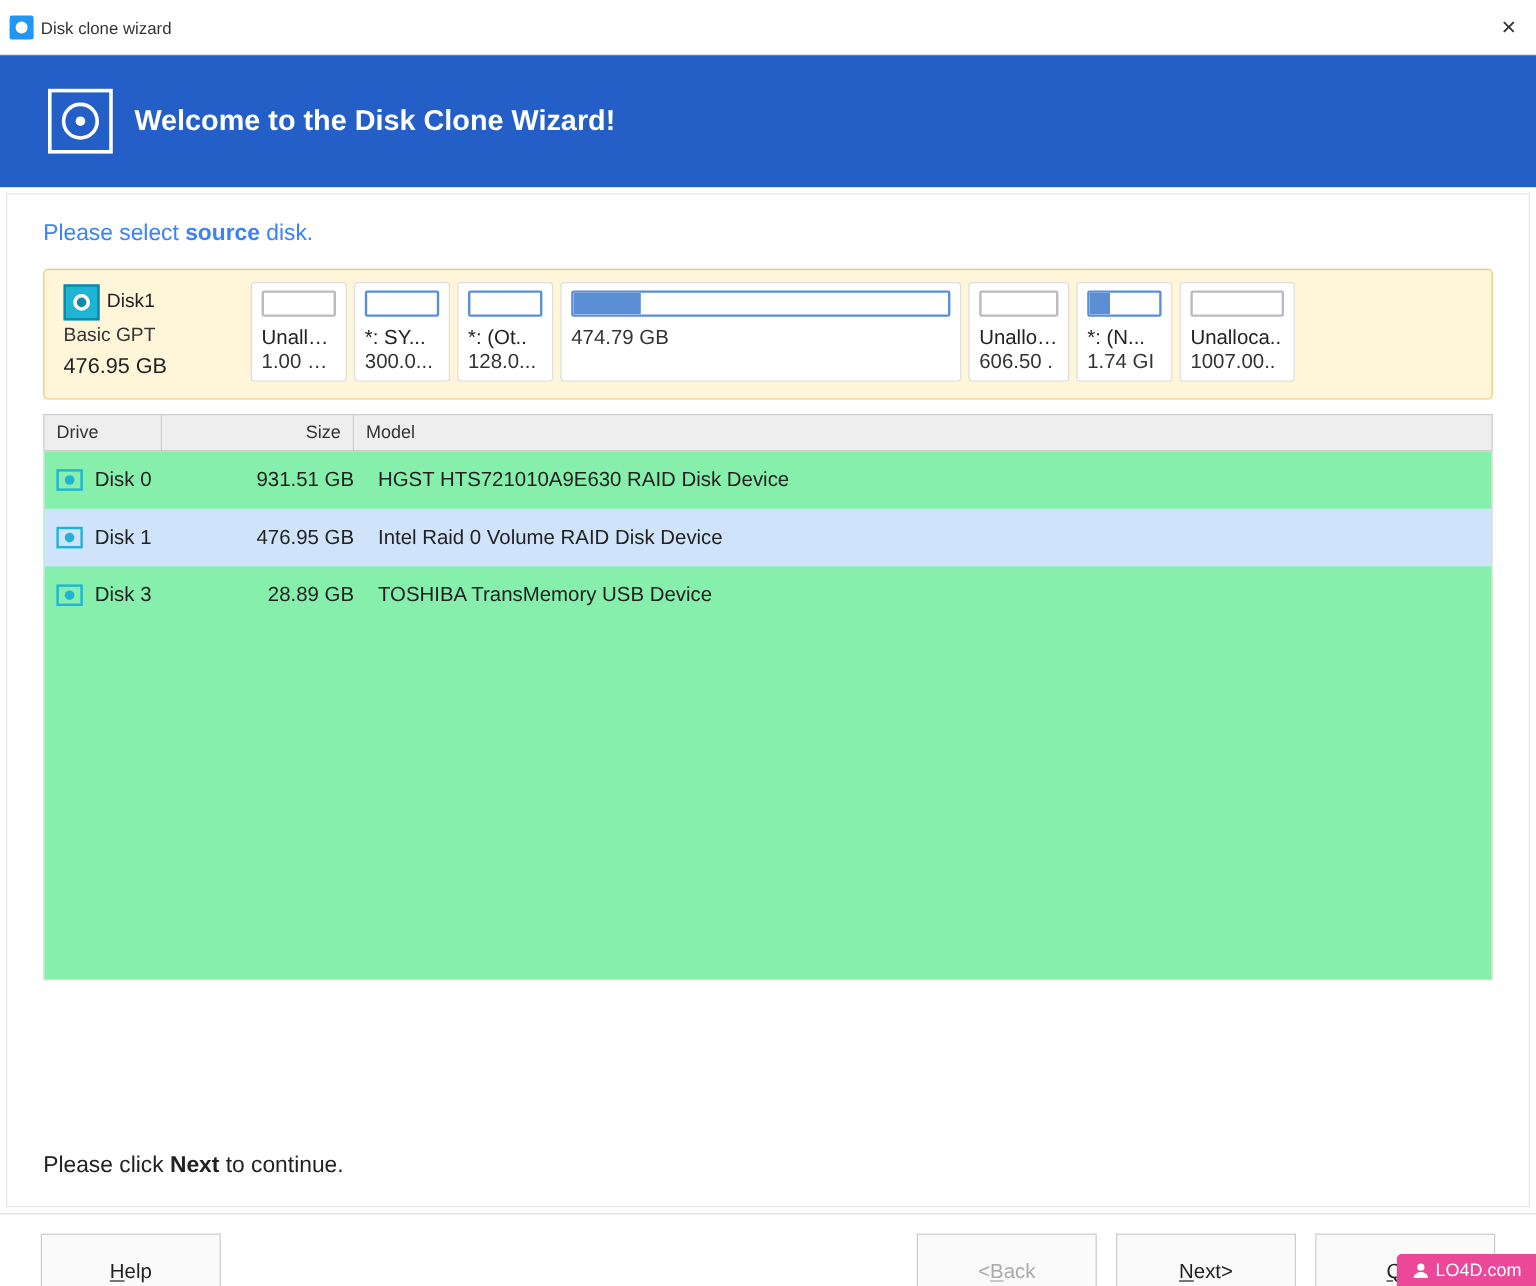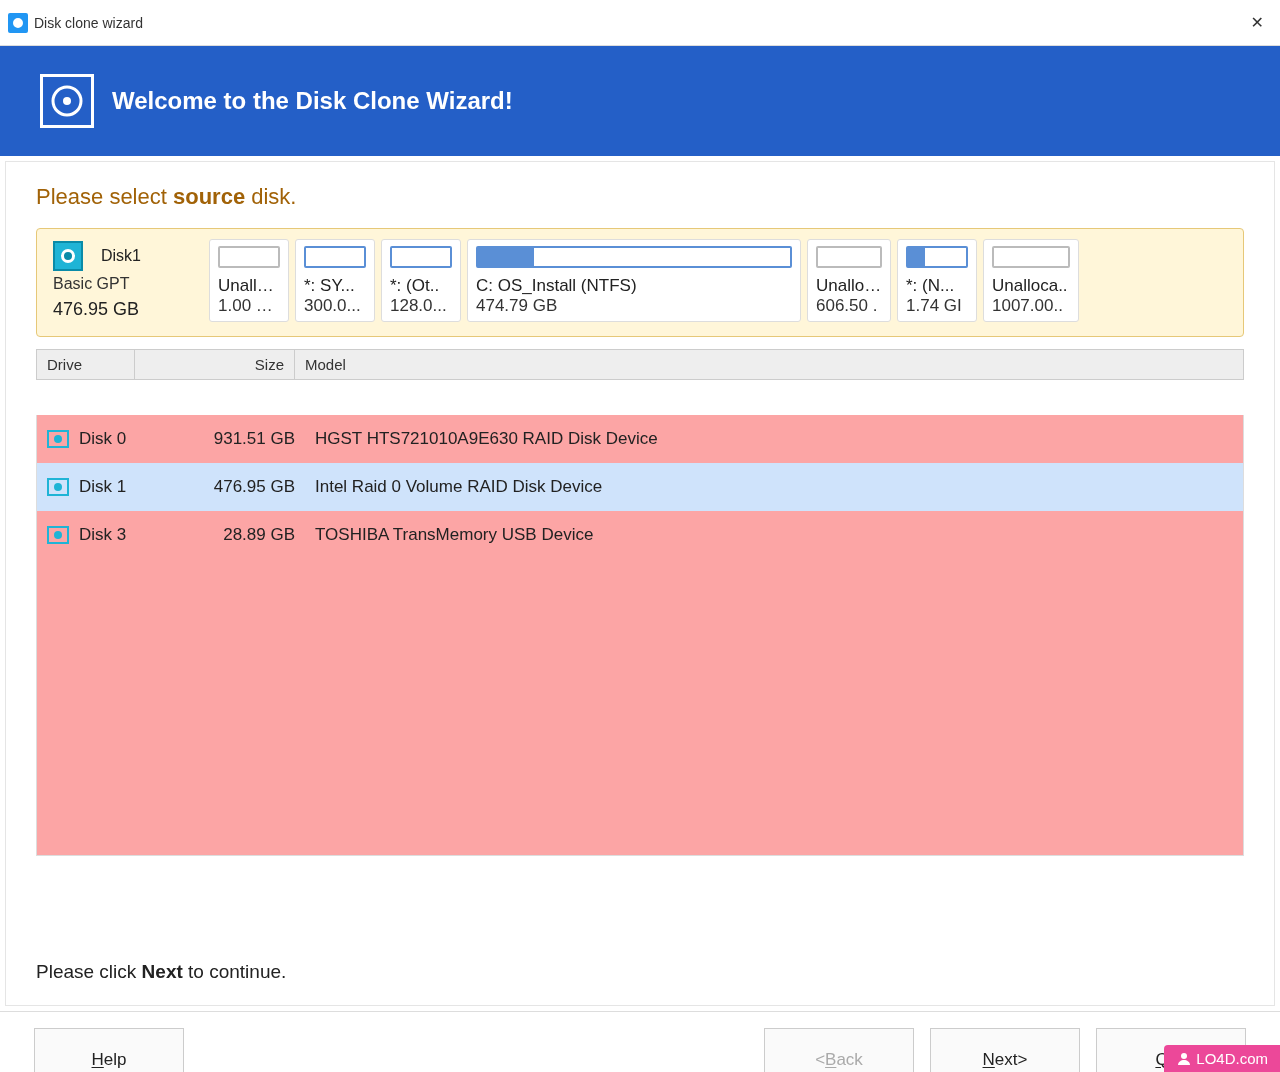--- a/index.html
+++ b/index.html
@@ -40,36 +40,36 @@
 }
 .banner-icon svg { width: 36px; height: 36px; }
 .banner-text { color: #fff; font-size: 24px; font-weight: 600; }
 .content {
   padding: 22px 30px 10px 30px;
   border: 1px solid #e5e5e5;
   margin: 5px;
   height: 845px;
   position: relative;
 }
-.prompt { font-size: 22px; color: #a16207; margin-bottom: 18px; }
+.prompt { font-size: 19px; color: #3b82f6; margin-bottom: 18px; }
 .prompt b { font-weight: 700; }
 .disk-detail {
   border: 1px solid #e6c878;
   background: #fff6d9;
   border-radius: 4px;
   padding: 10px 10px 14px 10px;
   display: flex;
   gap: 4px;
   margin-bottom: 12px;
 }
 .disk-info {
   width: 158px; flex-shrink:0;
   padding: 2px 4px 2px 6px;
 }
-.disk-info-hdr { display:flex; align-items:center; gap:18px;}
+.disk-info-hdr { display:flex; align-items:center; gap:6px;}
 .disk-icon-lg {
   width: 30px; height: 30px; background:#1fb4d6; border: 2px solid #0a8ba8;
   display:flex; align-items:center; justify-content:center;
 }
 .disk-icon-lg .dot { width: 14px; height: 14px; border-radius:50%; background:#0a8ba8; border:3px solid #fff;}
 .disk-info-name { font-size: 16px; color:#222;}
 .disk-info-type { font-size: 16px; color:#333; margin-top: 4px;}
 .disk-info-size { font-size: 18px; color:#222; margin-top: 6px;}
 .partitions { display:flex; gap:6px; flex: 1; min-width:0;}
 .part {
@@ -88,21 +88,21 @@
 .table-wrap { border:1px solid #ddd; border-top:none;}
 .table-hdr {
   display:flex; background:#eee; border:1px solid #ccc;
   font-size:15px; color:#333;
 }
 .table-hdr > div { padding: 6px 10px; border-right:1px solid #ccc;}
 .table-hdr > div:last-child{border-right:none;}
 .col-drive{width:98px;}
 .col-size{width:160px; text-align:right;}
 .col-model{flex:1;}
-.table-body { height: 440px; background:#fca5a5; overflow:auto;margin-top:35px;}
+.table-body { height: 440px; background:#86efac; overflow:auto;}
 .row {
   display:flex; align-items:center; padding: 14px 10px;
   font-size:17px; color:#222;
 }
 .row.selected { background:#cfe3fb;}
 .row-icon {
   width: 22px; height: 18px; border:2px solid #1fb4d6;
   display:flex; align-items:center; justify-content:center; margin-right:10px;
   flex-shrink:0;
 }
@@ -193,21 +193,20 @@
           <div class="part-bar">
             <div class="part-bar-fill" style="width:0%"></div>
           </div>
           <div class="part-label">*: (Ot..</div>
           <div class="part-size">128.0...</div>
         </div>
         <div class="part" style="width: 334px;">
           <div class="part-bar">
             <div class="part-bar-fill" style="width:18%"></div>
           </div>
-          <div class="part-label">C: OS_Install (NTFS)</div>
           <div class="part-size">474.79 GB</div>
         </div>
         <div class="part" style="width: 84px;">
           <div class="part-bar gray">
             <div class="part-bar-fill" style="width:0%"></div>
           </div>
           <div class="part-label">Unalloc..</div>
           <div class="part-size">606.50 .</div>
         </div>
         <div class="part" style="width: 80px;">

